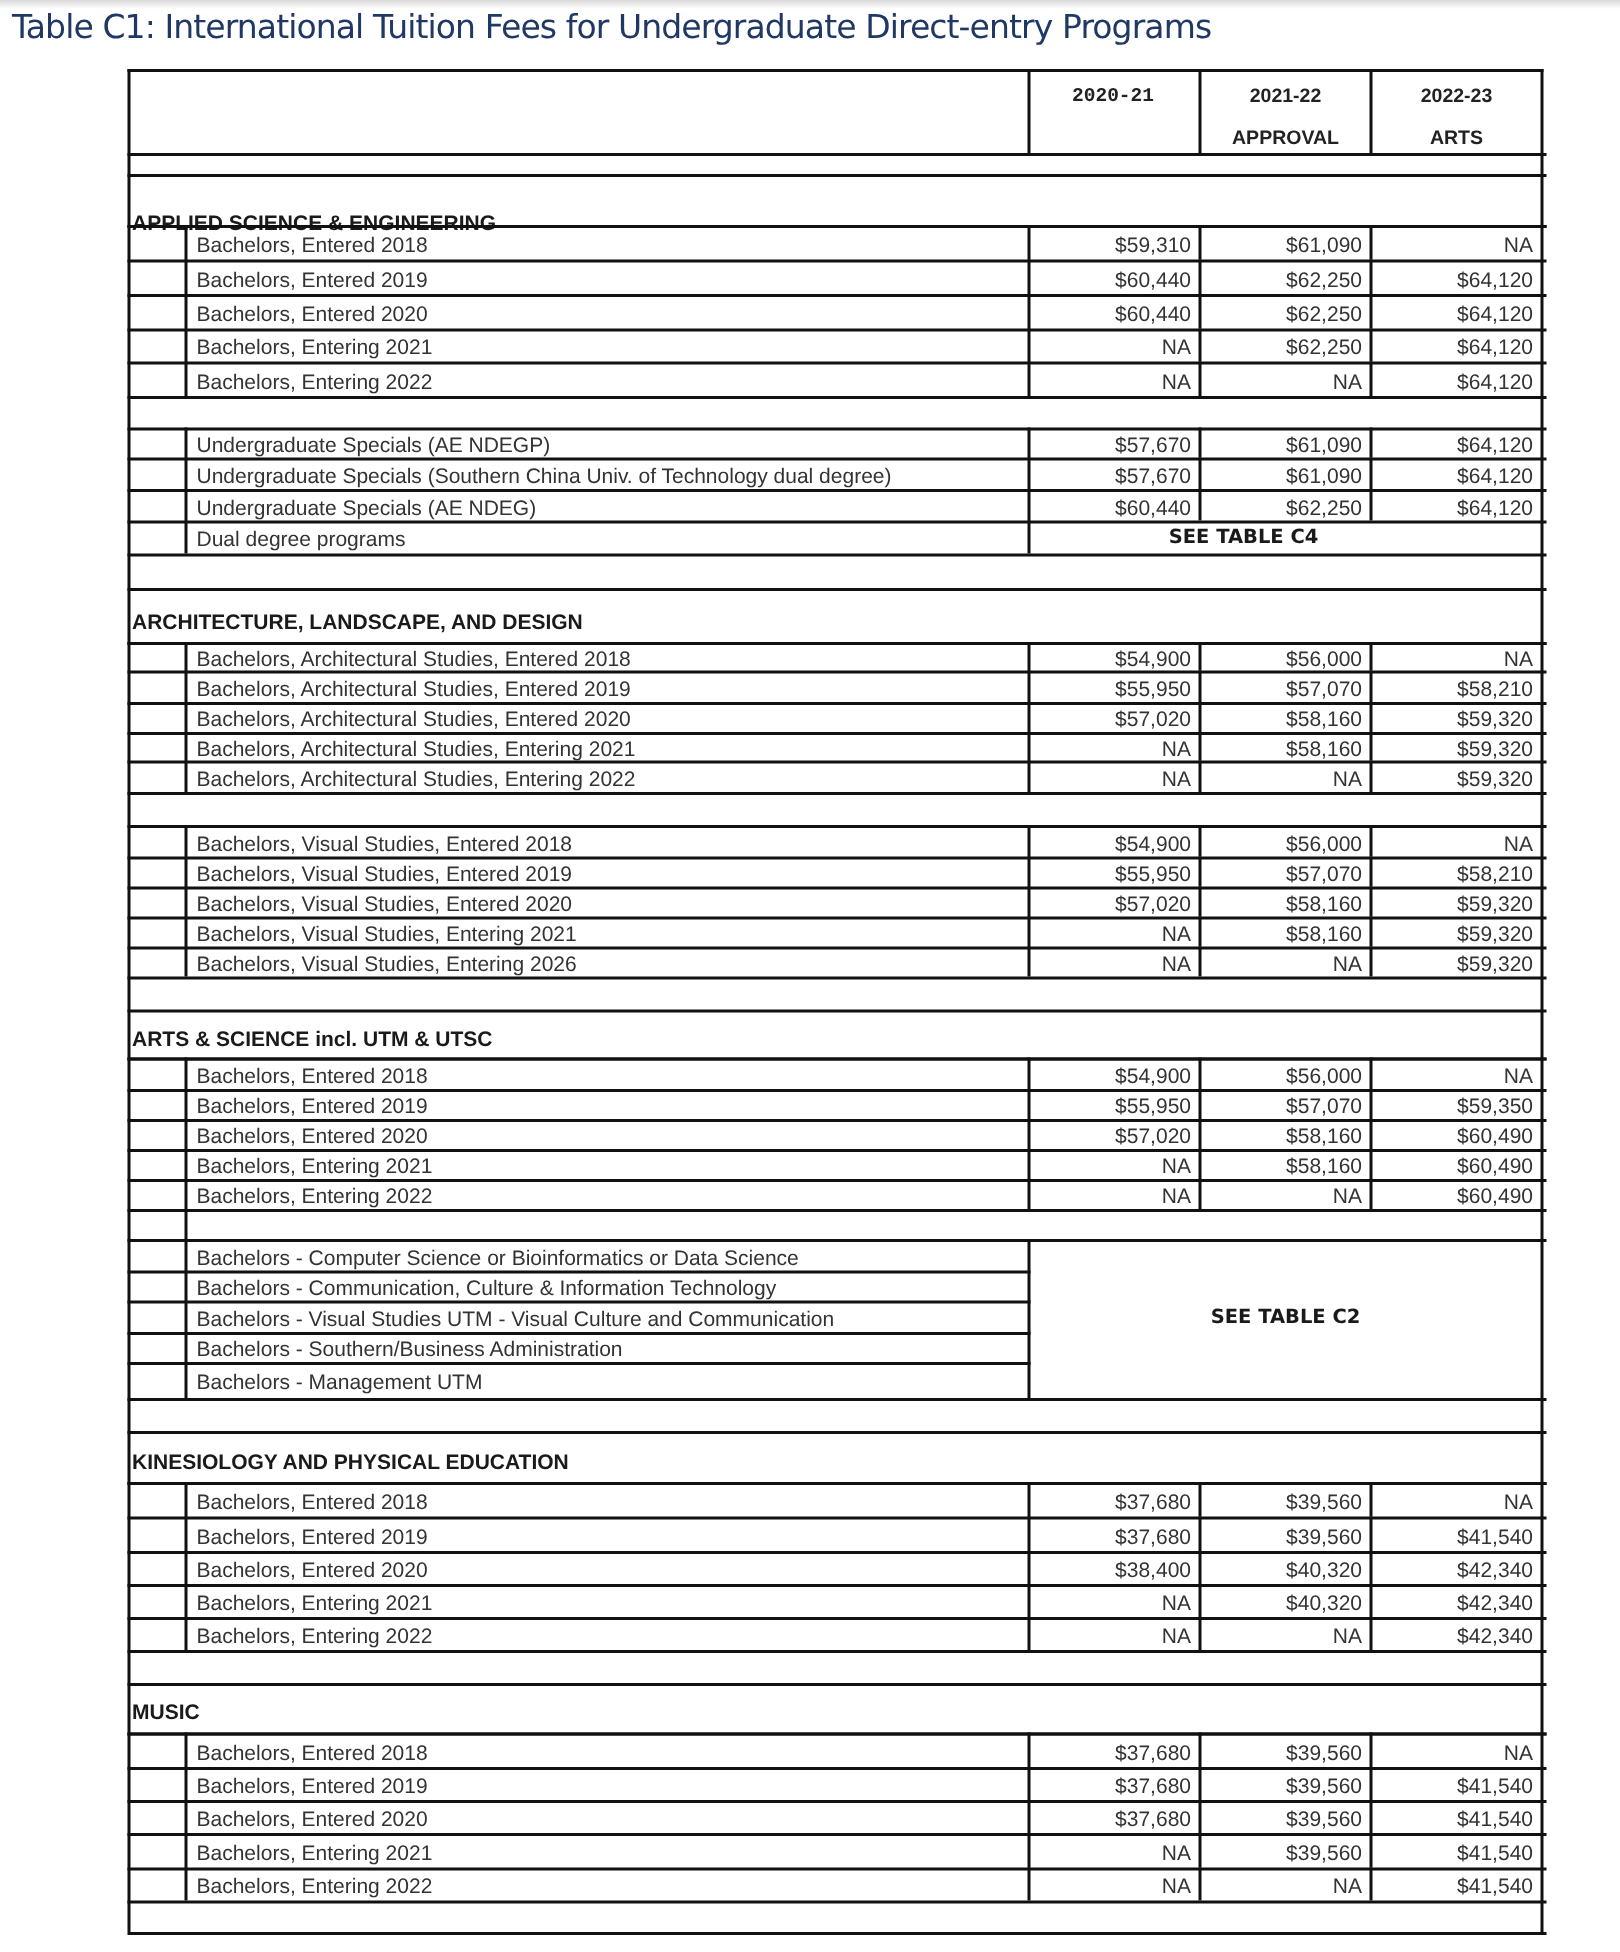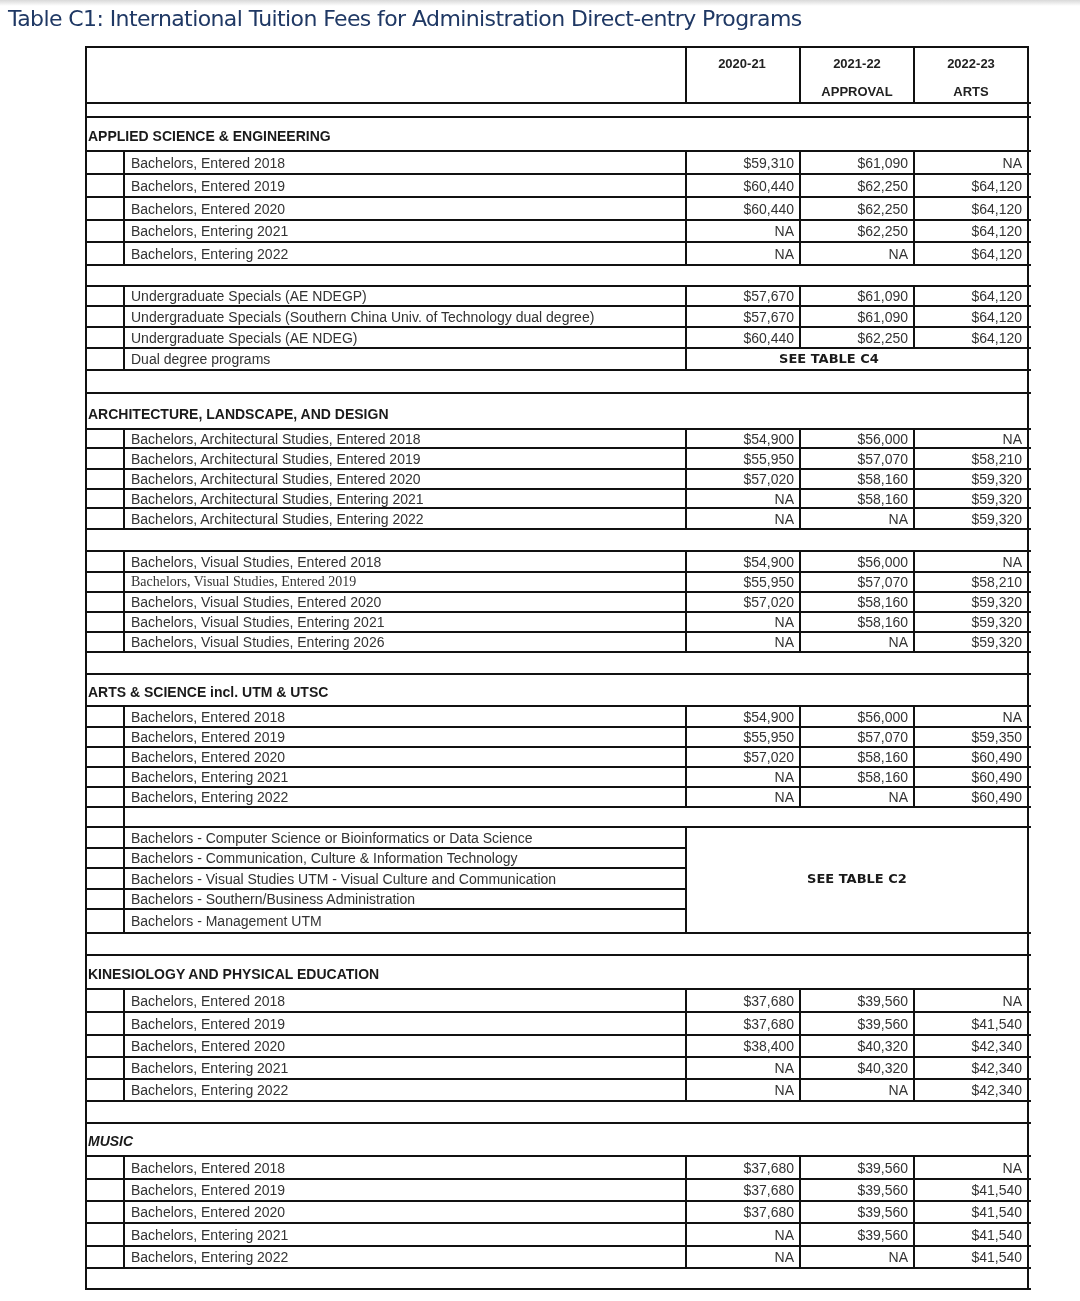--- a/index.html
+++ b/index.html
@@ -12,36 +12,36 @@
   .hdr { position:absolute; font-size:13px; font-weight:bold; color:#222; text-align:center; width:114px; }
   .sect { position:absolute; left:88px; font-size:14px; font-weight:bold; color:#1a1a1a; white-space:nowrap; }
   .lbl { position:absolute; font-size:14px; color:#333; white-space:nowrap; }
   .val { position:absolute; font-size:14px; color:#333; text-align:right; width:108px; white-space:nowrap; }
   .see { position:absolute; font-family:"DejaVu Sans", sans-serif; font-size:13px; font-weight:bold; color:#1a1a1a; text-align:center; }
 </style>
 </head>
 <body>
 
 <div class="topshade"></div>
-<div class="title">Table C1: International Tuition Fees for Administration Direct-entry Programs</div>
+<div class="title">Table C1: International Tuition Fees for Undergraduate Direct-entry Programs</div>
 <div class="frame"></div>
 
-<div class="hdr" style="left:685px; top:56px;">2020-21</div>
+<div class="hdr" style="left:685px; top:56px;font-family:Liberation Mono, monospace;">2020-21</div>
 <div class="hdr" style="left:800px; top:56px;">2021-22</div>
 <div class="hdr" style="left:800px; top:84px;">APPROVAL</div>
 <div class="hdr" style="left:914px; top:56px;">2022-23</div>
 <div class="hdr" style="left:914px; top:84px;">ARTS</div>
 
 <div id="grid">
     <div class="vline" style="left:685px;top:46px;height:58px;"></div>
     <div class="vline" style="left:799px;top:46px;height:58px;"></div>
     <div class="vline" style="left:913px;top:46px;height:58px;"></div>
     <div class="hline" style="left:85px;top:102px;width:946px;"></div>
     <div class="hline" style="left:85px;top:116px;width:946px;"></div>
-    <div class="sect" style="top:128px;">APPLIED SCIENCE &amp; ENGINEERING</div>
+    <div class="sect" style="top:140px;">APPLIED SCIENCE &amp; ENGINEERING</div>
     <div class="hline" style="left:85px;top:150px;width:946px;"></div>
     <div class="hline" style="left:85px;top:150px;width:946px;"></div>
     <div class="lbl" style="left:131px;top:155px;">Bachelors, Entered 2018</div>
     <div class="val" style="left:686px;top:155px;">$59,310</div>
     <div class="val" style="left:800px;top:155px;">$61,090</div>
     <div class="val" style="left:914px;top:155px;">NA</div>
     <div class="hline" style="left:85px;top:173px;width:946px;"></div>
     <div class="lbl" style="left:131px;top:178px;">Bachelors, Entered 2019</div>
     <div class="val" style="left:686px;top:178px;">$60,440</div>
     <div class="val" style="left:800px;top:178px;">$62,250</div>
@@ -141,21 +141,21 @@
     <div class="vline" style="left:799px;top:488px;height:19px;"></div>
     <div class="vline" style="left:913px;top:488px;height:19px;"></div>
     <div class="vline" style="left:799px;top:507px;height:21px;"></div>
     <div class="vline" style="left:913px;top:507px;height:21px;"></div>
     <div class="hline" style="left:85px;top:550px;width:946px;"></div>
     <div class="lbl" style="left:131px;top:554px;">Bachelors, Visual Studies, Entered 2018</div>
     <div class="val" style="left:686px;top:554px;">$54,900</div>
     <div class="val" style="left:800px;top:554px;">$56,000</div>
     <div class="val" style="left:914px;top:554px;">NA</div>
     <div class="hline" style="left:85px;top:571px;width:946px;"></div>
-    <div class="lbl" style="left:131px;top:574px;font-family:Liberation Serif, serif;">Bachelors, Visual Studies, Entered 2019</div>
+    <div class="lbl" style="left:131px;top:574px;">Bachelors, Visual Studies, Entered 2019</div>
     <div class="val" style="left:686px;top:574px;">$55,950</div>
     <div class="val" style="left:800px;top:574px;">$57,070</div>
     <div class="val" style="left:914px;top:574px;">$58,210</div>
     <div class="hline" style="left:85px;top:591px;width:946px;"></div>
     <div class="lbl" style="left:131px;top:594px;">Bachelors, Visual Studies, Entered 2020</div>
     <div class="val" style="left:686px;top:594px;">$57,020</div>
     <div class="val" style="left:800px;top:594px;">$58,160</div>
     <div class="val" style="left:914px;top:594px;">$59,320</div>
     <div class="hline" style="left:85px;top:611px;width:946px;"></div>
     <div class="lbl" style="left:131px;top:614px;">Bachelors, Visual Studies, Entering 2021</div>
@@ -272,21 +272,21 @@
     <div class="vline" style="left:913px;top:988px;height:23px;"></div>
     <div class="vline" style="left:799px;top:1011px;height:23px;"></div>
     <div class="vline" style="left:913px;top:1011px;height:23px;"></div>
     <div class="vline" style="left:799px;top:1034px;height:22px;"></div>
     <div class="vline" style="left:913px;top:1034px;height:22px;"></div>
     <div class="vline" style="left:799px;top:1056px;height:22px;"></div>
     <div class="vline" style="left:913px;top:1056px;height:22px;"></div>
     <div class="vline" style="left:799px;top:1078px;height:22px;"></div>
     <div class="vline" style="left:913px;top:1078px;height:22px;"></div>
     <div class="hline" style="left:85px;top:1122px;width:946px;"></div>
-    <div class="sect" style="top:1133px;font-style:italic;">MUSIC</div>
+    <div class="sect" style="top:1133px;">MUSIC</div>
     <div class="hline" style="left:85px;top:1155px;width:946px;"></div>
     <div class="hline" style="left:85px;top:1155px;width:946px;"></div>
     <div class="lbl" style="left:131px;top:1160px;">Bachelors, Entered 2018</div>
     <div class="val" style="left:686px;top:1160px;">$37,680</div>
     <div class="val" style="left:800px;top:1160px;">$39,560</div>
     <div class="val" style="left:914px;top:1160px;">NA</div>
     <div class="hline" style="left:85px;top:1178px;width:946px;"></div>
     <div class="lbl" style="left:131px;top:1182px;">Bachelors, Entered 2019</div>
     <div class="val" style="left:686px;top:1182px;">$37,680</div>
     <div class="val" style="left:800px;top:1182px;">$39,560</div>

